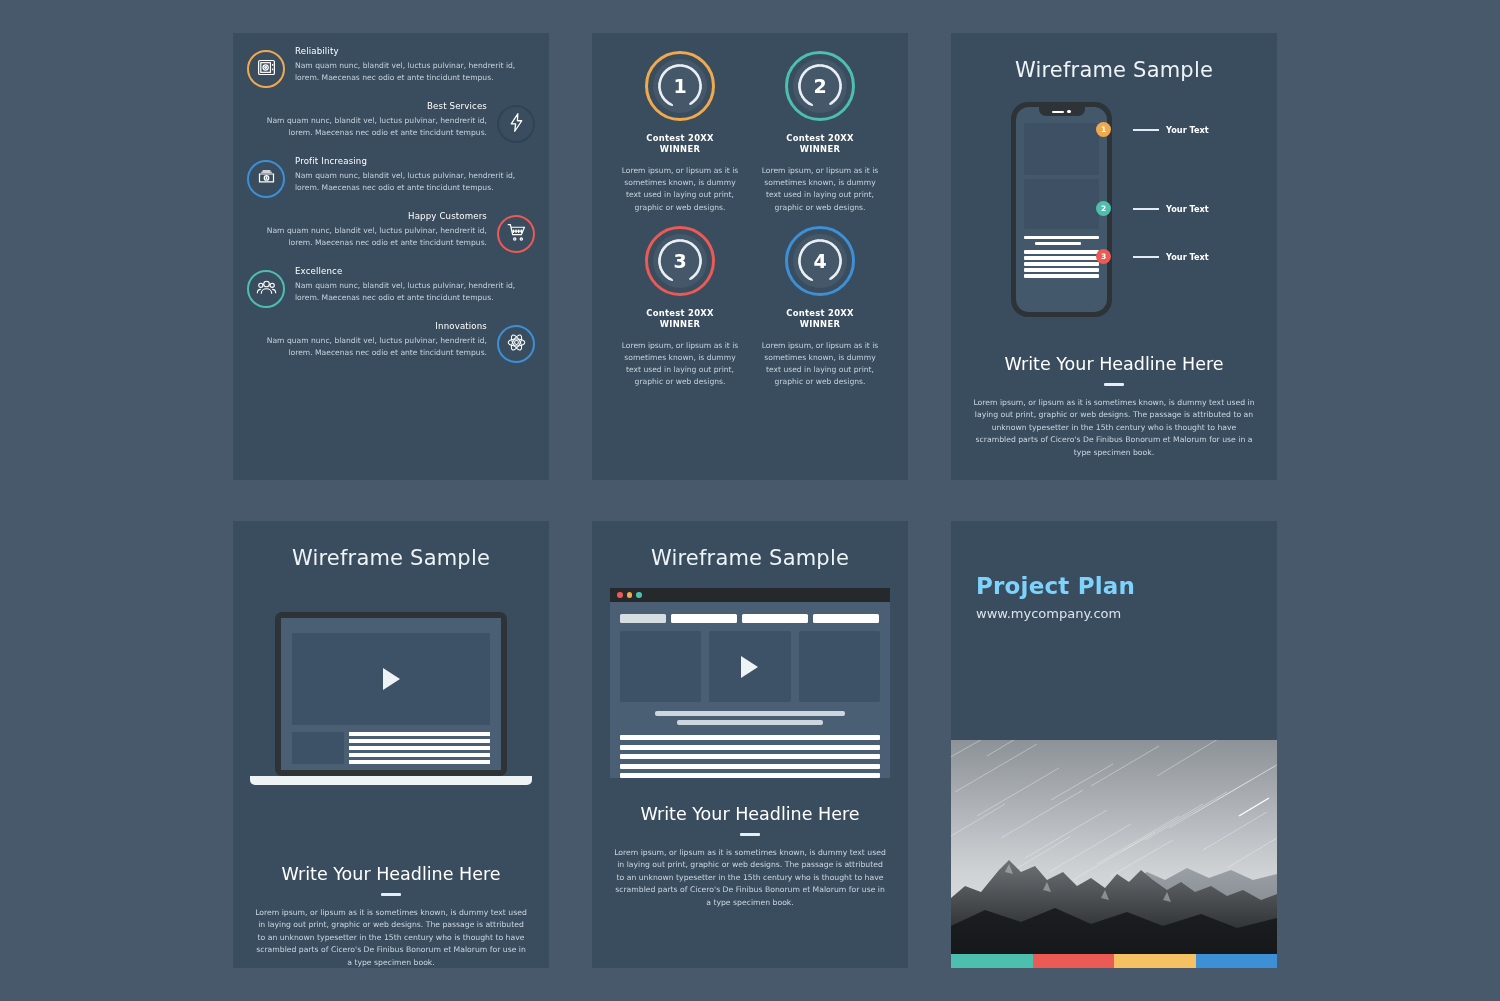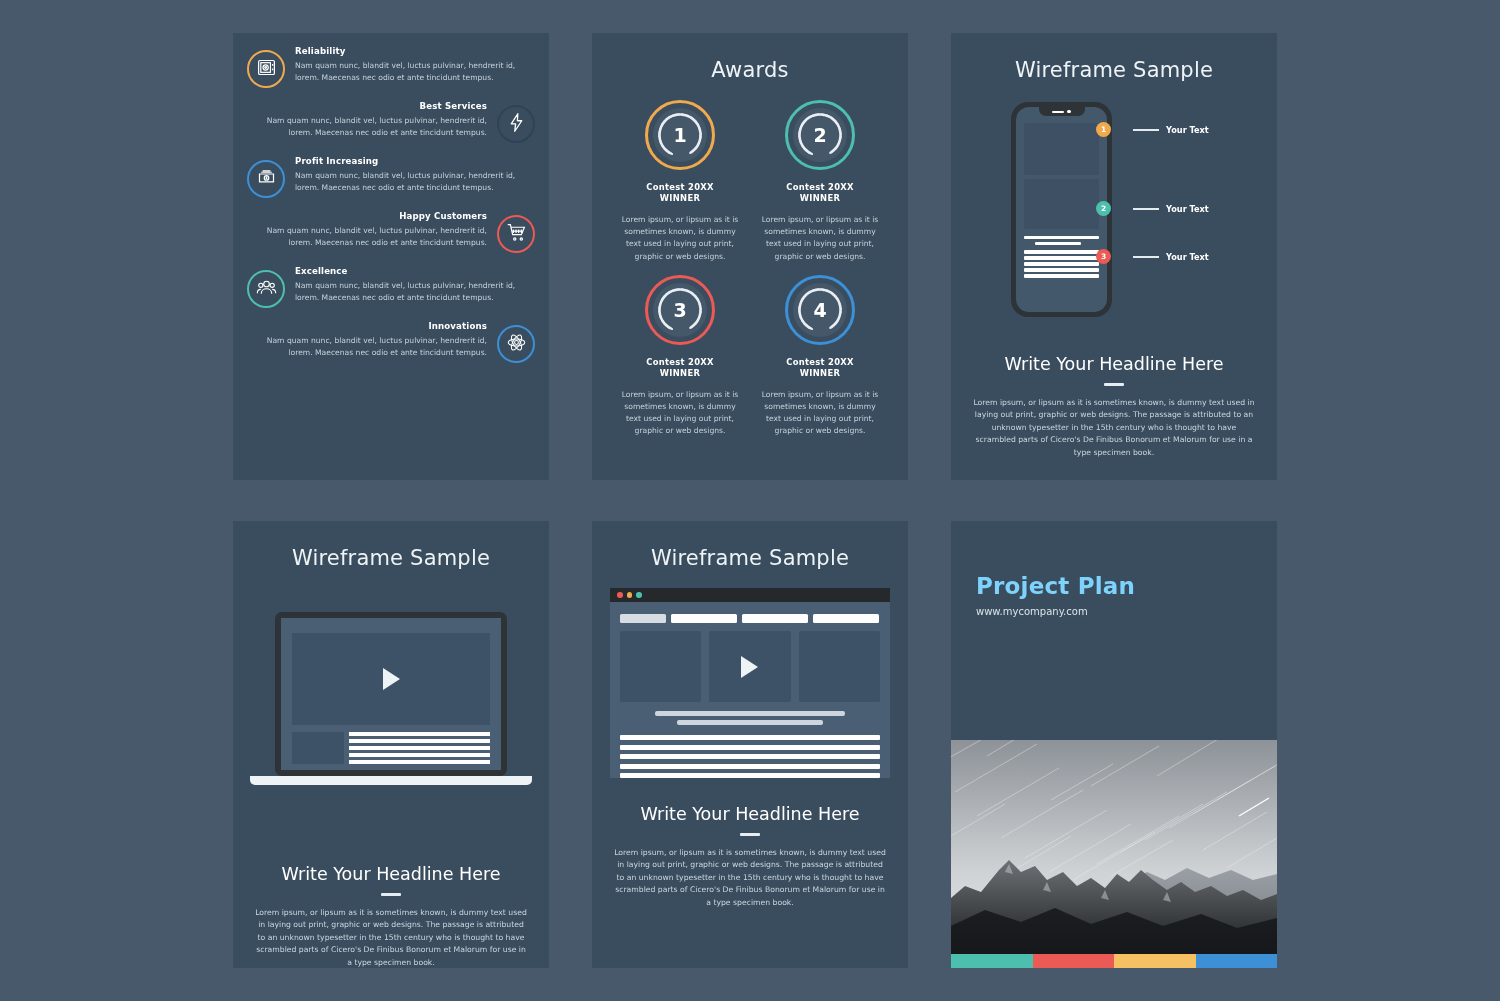--- a/index.html
+++ b/index.html
@@ -45,21 +45,21 @@
   .ring {
     flex: 0 0 auto;
     width: 38px; height: 38px; border-radius: 50%;
     border: 2.4px solid #f0aa4d;
     display: flex; align-items: center; justify-content: center;
     margin-top: 4px;
   }
   .ring svg { width: 21px; height: 21px; }
   .goal-body { flex: 1; min-width: 0; }
   .goal-h {
-    color: #ffffff; font-size: 8.6px; font-weight: bold;
+    color: #ffffff; font-size: 8.6px; font-weight: normal;
     letter-spacing: .15px; margin-bottom: 4px;
   }
   .goal-p {
     color: #c5d2dc; font-size: 7.6px; line-height: 1.58;
   }
 
   
   .awards-grid {
     display: grid; grid-template-columns: 1fr 1fr;
     row-gap: 12px; padding: 18px 18px 0;
@@ -170,21 +170,21 @@
   .tiles { display: flex; gap: 8px; padding: 8px 10px 0; }
   .tile { flex: 1; height: 71px; background: #3d5266; border-radius: 2px;
           display: flex; align-items: center; justify-content: center; }
   .br-line { background: #cdd6de; border-radius: 2px; height: 5px; margin: 0 auto; }
   .br-para { padding: 10px 10px 0; }
   .br-para .l { background: #fff; height: 5px; border-radius: 1px; margin-bottom: 4.5px; }
 
   
   .pp { padding: 52px 25px 0; }
   .pp-title { color: #7dd3fc; font-size: 23px; font-weight: bold; letter-spacing: .2px; }
-  .pp-url { color: #dbe4ea; font-size: 10px; margin-top: 7px; }
+  .pp-url { color: #dbe4ea; font-size: 13px; margin-top: 7px; }
   .pp-cols { display: flex; gap: 34px; margin-top: 32px; }
   .pp-cols div { color: #e3eaf0; font-size: 7.6px; line-height: 1.6; }
   .photo {
     position: absolute; left: 0; right: 0; bottom: 14px; height: 214px;
     overflow: hidden;
   }
   .photo svg { width: 100%; height: 100%; display: block; }
   .colorbar { position: absolute; left: 0; right: 0; bottom: 0; height: 14px; display: flex; }
   .colorbar span { flex: 1; }
 </style>
@@ -277,21 +277,20 @@
           </div>
           <div class="goal-body">
             <div class="goal-h">Innovations</div>
             <div class="goal-p">Nam quam nunc, blandit vel, luctus pulvinar, hendrerit id, lorem. Maecenas nec odio et ante tincidunt tempus.</div>
           </div>
         </div>
       </div>
   </div>
 
   <div class="card">
-    <div class="card-title">Awards</div>
     <div class="awards-grid" id="awards">
         <div class="award">
           <div class="medal" style="border-color:#f0aa4d">
             <div class="disc">
               <svg class="wreath" viewBox="0 0 54 54">
                 <ellipse cx="17.38" cy="45.10" rx="3.1" ry="1.35" fill="#e8eef3" transform="rotate(208.0 17.38 45.10)"></ellipse>
                 <ellipse cx="14.66" cy="43.37" rx="3.1" ry="1.35" fill="#e8eef3" transform="rotate(217.0 14.66 43.37)"></ellipse>
                 <ellipse cx="12.25" cy="41.24" rx="3.1" ry="1.35" fill="#e8eef3" transform="rotate(226.0 12.25 41.24)"></ellipse>
                 <ellipse cx="10.21" cy="38.76" rx="3.1" ry="1.35" fill="#e8eef3" transform="rotate(235.0 10.21 38.76)"></ellipse>
                 <ellipse cx="8.57" cy="35.99" rx="3.1" ry="1.35" fill="#e8eef3" transform="rotate(244.0 8.57 35.99)"></ellipse>

